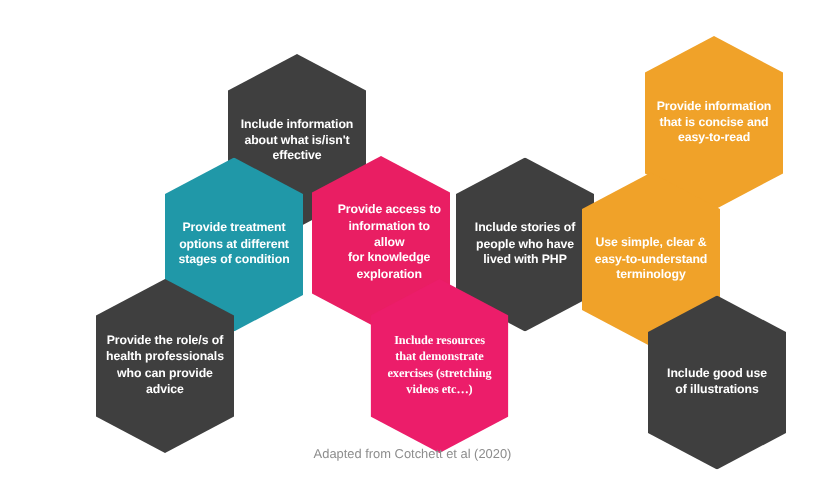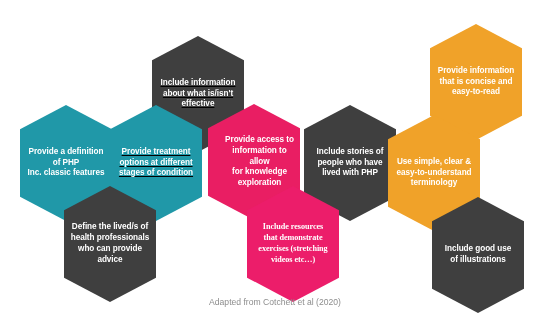--- a/index.html
+++ b/index.html
@@ -52,36 +52,31 @@
     text-align: center;
     font-size: 8.6px;
     color: #8d8d8d;
     font-family: "Liberation Sans", sans-serif;
   }
 </style>
 </head>
 <body>
 
 <div id="canvas">
-    <div class="hex dark" style="left: 152px; top: 36px; text-decoration: underline;">
+    <div class="hex dark" style="left: 152px; top: 36px;">
       <div class="hex-label">Include information
 about what is/isn't
 effective</div>
     </div>
     <div class="hex amber" style="left: 430px; top: 24px;">
       <div class="hex-label">Provide information
 that is concise and
 easy-to-read</div>
     </div>
-    <div class="hex teal" style="left: 20px; top: 105px;">
-      <div class="hex-label">Provide a definition
-of PHP
-Inc. classic features</div>
-    </div>
-    <div class="hex teal" style="left: 110px; top: 105px; text-decoration: underline;">
+    <div class="hex teal" style="left: 110px; top: 105px;">
       <div class="hex-label">Provide treatment
 options at different
 stages of condition</div>
     </div>
     <div class="hex pink" style="left: 208px; top: 104px; padding-left: 16px;">
       <div class="hex-label">Provide access to
 information to allow
 for knowledge
 exploration</div>
     </div>
@@ -89,21 +84,21 @@
       <div class="hex-label">Include stories of
 people who have
 lived with PHP</div>
     </div>
     <div class="hex amber" style="left: 388px; top: 115px;">
       <div class="hex-label">Use simple, clear &amp;
 easy-to-understand
 terminology</div>
     </div>
     <div class="hex dark" style="left: 64px; top: 186px;">
-      <div class="hex-label">Define the lived/s of
+      <div class="hex-label">Provide the role/s of
 health professionals
 who can provide
 advice</div>
     </div>
     <div class="hex pinkb" style="left: 247px; top: 186px; font-family: Liberation Serif, serif;">
       <div class="hex-label">Include resources
 that demonstrate
 exercises (stretching
 videos etc…)</div>
     </div>

